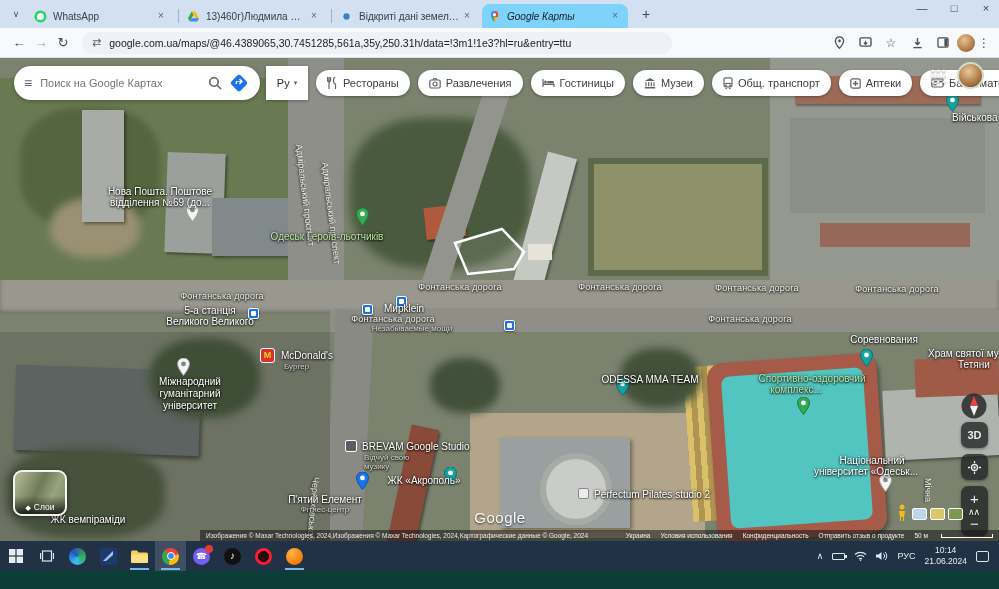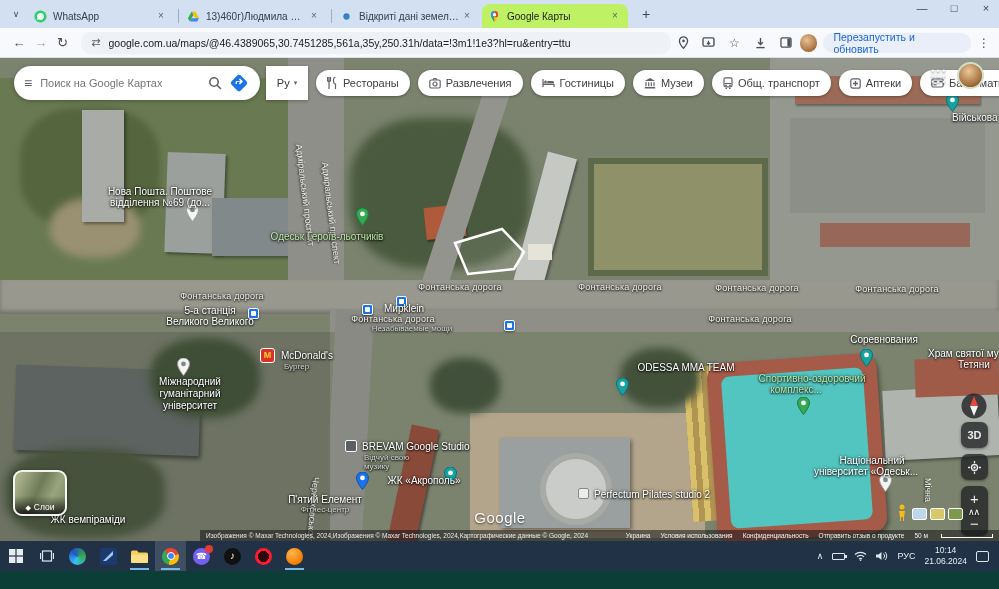--- a/index.html
+++ b/index.html
@@ -7,21 +7,21 @@
     font-family:"Liberation Sans","DejaVu Sans",sans-serif; }
   .screen { position:relative; width:999px; height:589px; }
 
   
   .tabstrip { position:absolute; left:0; top:0; width:999px; height:28px;
     background:#d3e0f2; display:flex; align-items:flex-end; }
   .tab-overflow { width:20px; height:20px; margin:0 2px 4px 6px; display:flex; align-items:center;
     justify-content:center; color:#46535f; font-size:9px; }
   .tab { position:relative; width:146px; height:24px; margin-right:2px; display:flex; align-items:center;
     padding:0 6px; border-radius:8px 8px 0 0; color:#35404b; font-size:10px; }
-  .tab.active { background:#bef264; color:#202124; }
+  .tab.active { background:#7dd3fc; color:#202124;font-style:italic; }
   .tab .fav { width:13px; height:13px; margin-right:6px; flex:0 0 13px; }
   .tab .t { flex:1; overflow:hidden; white-space:nowrap; text-overflow:ellipsis; }
   .tab .x { width:14px; height:14px; line-height:14px; text-align:center; font-size:10px; color:#5d6771; border-radius:50%; }
   .tab-sep { width:1px; height:14px; background:#9fb0c4; margin:0 2px 5px 2px; }
   .newtab { width:20px; height:20px; margin:0 0 4px 6px; text-align:center; line-height:20px;
     font-size:14px; color:#3c4750; }
   .winctl { position:absolute; right:6px; top:2px; display:flex; gap:18px; color:#3a4550; font-size:11px; }
   .winctl span { width:14px; text-align:center; }
 
   .toolbar { position:absolute; left:0; top:28px; width:999px; height:30px; background:#f7f9fc;
@@ -220,21 +220,20 @@
             <path d="M1.5 11.5h9" stroke="#4a5056" stroke-width="1.5"></path>
           </svg>
         </span>
       <span class="tb-ic">
           <svg width="12" height="11" viewBox="0 0 13 12">
             <rect x="1" y="1" width="11" height="10" rx="1.5" fill="none" stroke="#4a5056" stroke-width="1.4"></rect>
             <rect x="8" y="1.8" width="3.4" height="8.4" fill="#4a5056"></rect>
           </svg>
         </span>
       <span class="avatar-s"></span>
-      <span class="restart">Перезапустить и обновить</span>
       <span class="dots">⋮</span>
     </div>
   </div>
 
   <div class="map">
 
     <div class="tp" style="left:0;top:20px;width:320px;height:225px;background:#697a52;"></div>
     <div class="tp" style="left:20px;top:50px;width:140px;height:120px;background:#55663f;border-radius:40%;filter:blur(3px);"></div>
     <div class="tp" style="left:50px;top:140px;width:90px;height:60px;background:#9a9172;border-radius:45%;filter:blur(4px);"></div>
     <div class="tp" style="left:82px;top:52px;width:42px;height:112px;background:#a9aca6;box-shadow:2px 2px 3px rgba(0,0,0,.4);"></div>
@@ -346,21 +345,21 @@
     <div class="lbl green" style="left:327px;top:173px;">Одеськ Героїв-льотчиків</div>
     <div class="lbl" style="left:210px;top:247px;">5-а станція</div>
     <div class="lbl" style="left:210px;top:258px;">Великого Великого</div>
     <div class="lbl" style="left:404px;top:245px;">Мирklein</div>
     <div class="lbl sub" style="left:412px;top:266px;">Незабываемые мощи</div>
     <div class="lbl nc" style="left:281px;top:292px;">McDonald's</div>
     <div class="lbl nc sub" style="left:284px;top:304px;">Бургер</div>
     <div class="lbl" style="left:190px;top:318px;">Міжнародний</div>
     <div class="lbl" style="left:190px;top:330px;">гуманітарний</div>
     <div class="lbl" style="left:190px;top:342px;">університет</div>
-    <div class="lbl" style="left:650px;top:304px;margin-left:36px;">ODESSA MMA TEAM</div>
+    <div class="lbl" style="left:650px;top:316px;">ODESSA MMA TEAM</div>
     <div class="lbl" style="left:884px;top:276px;">Соревнования</div>
     <div class="lbl nc" style="left:928px;top:290px;">Храм святої му</div>
     <div class="lbl nc" style="left:958px;top:301px;">Тетяни</div>
     <div class="lbl green" style="left:812px;top:315px;">Спортивно-оздоровчий</div>
     <div class="lbl green" style="left:796px;top:326px;">комплекс...</div>
     <div class="lbl nc" style="left:952px;top:54px;">Військова</div>
     <div class="lbl nc" style="left:362px;top:383px;">BREVAM Google Studio</div>
     <div class="lbl nc sub" style="left:364px;top:395px;">Відчуй свою</div>
     <div class="lbl nc sub" style="left:364px;top:404px;">музику</div>
     <div class="tp" style="left:345px;top:382px;width:12px;height:12px;background:#5a5f63;border:1px solid #fff;border-radius:2px;"></div>

